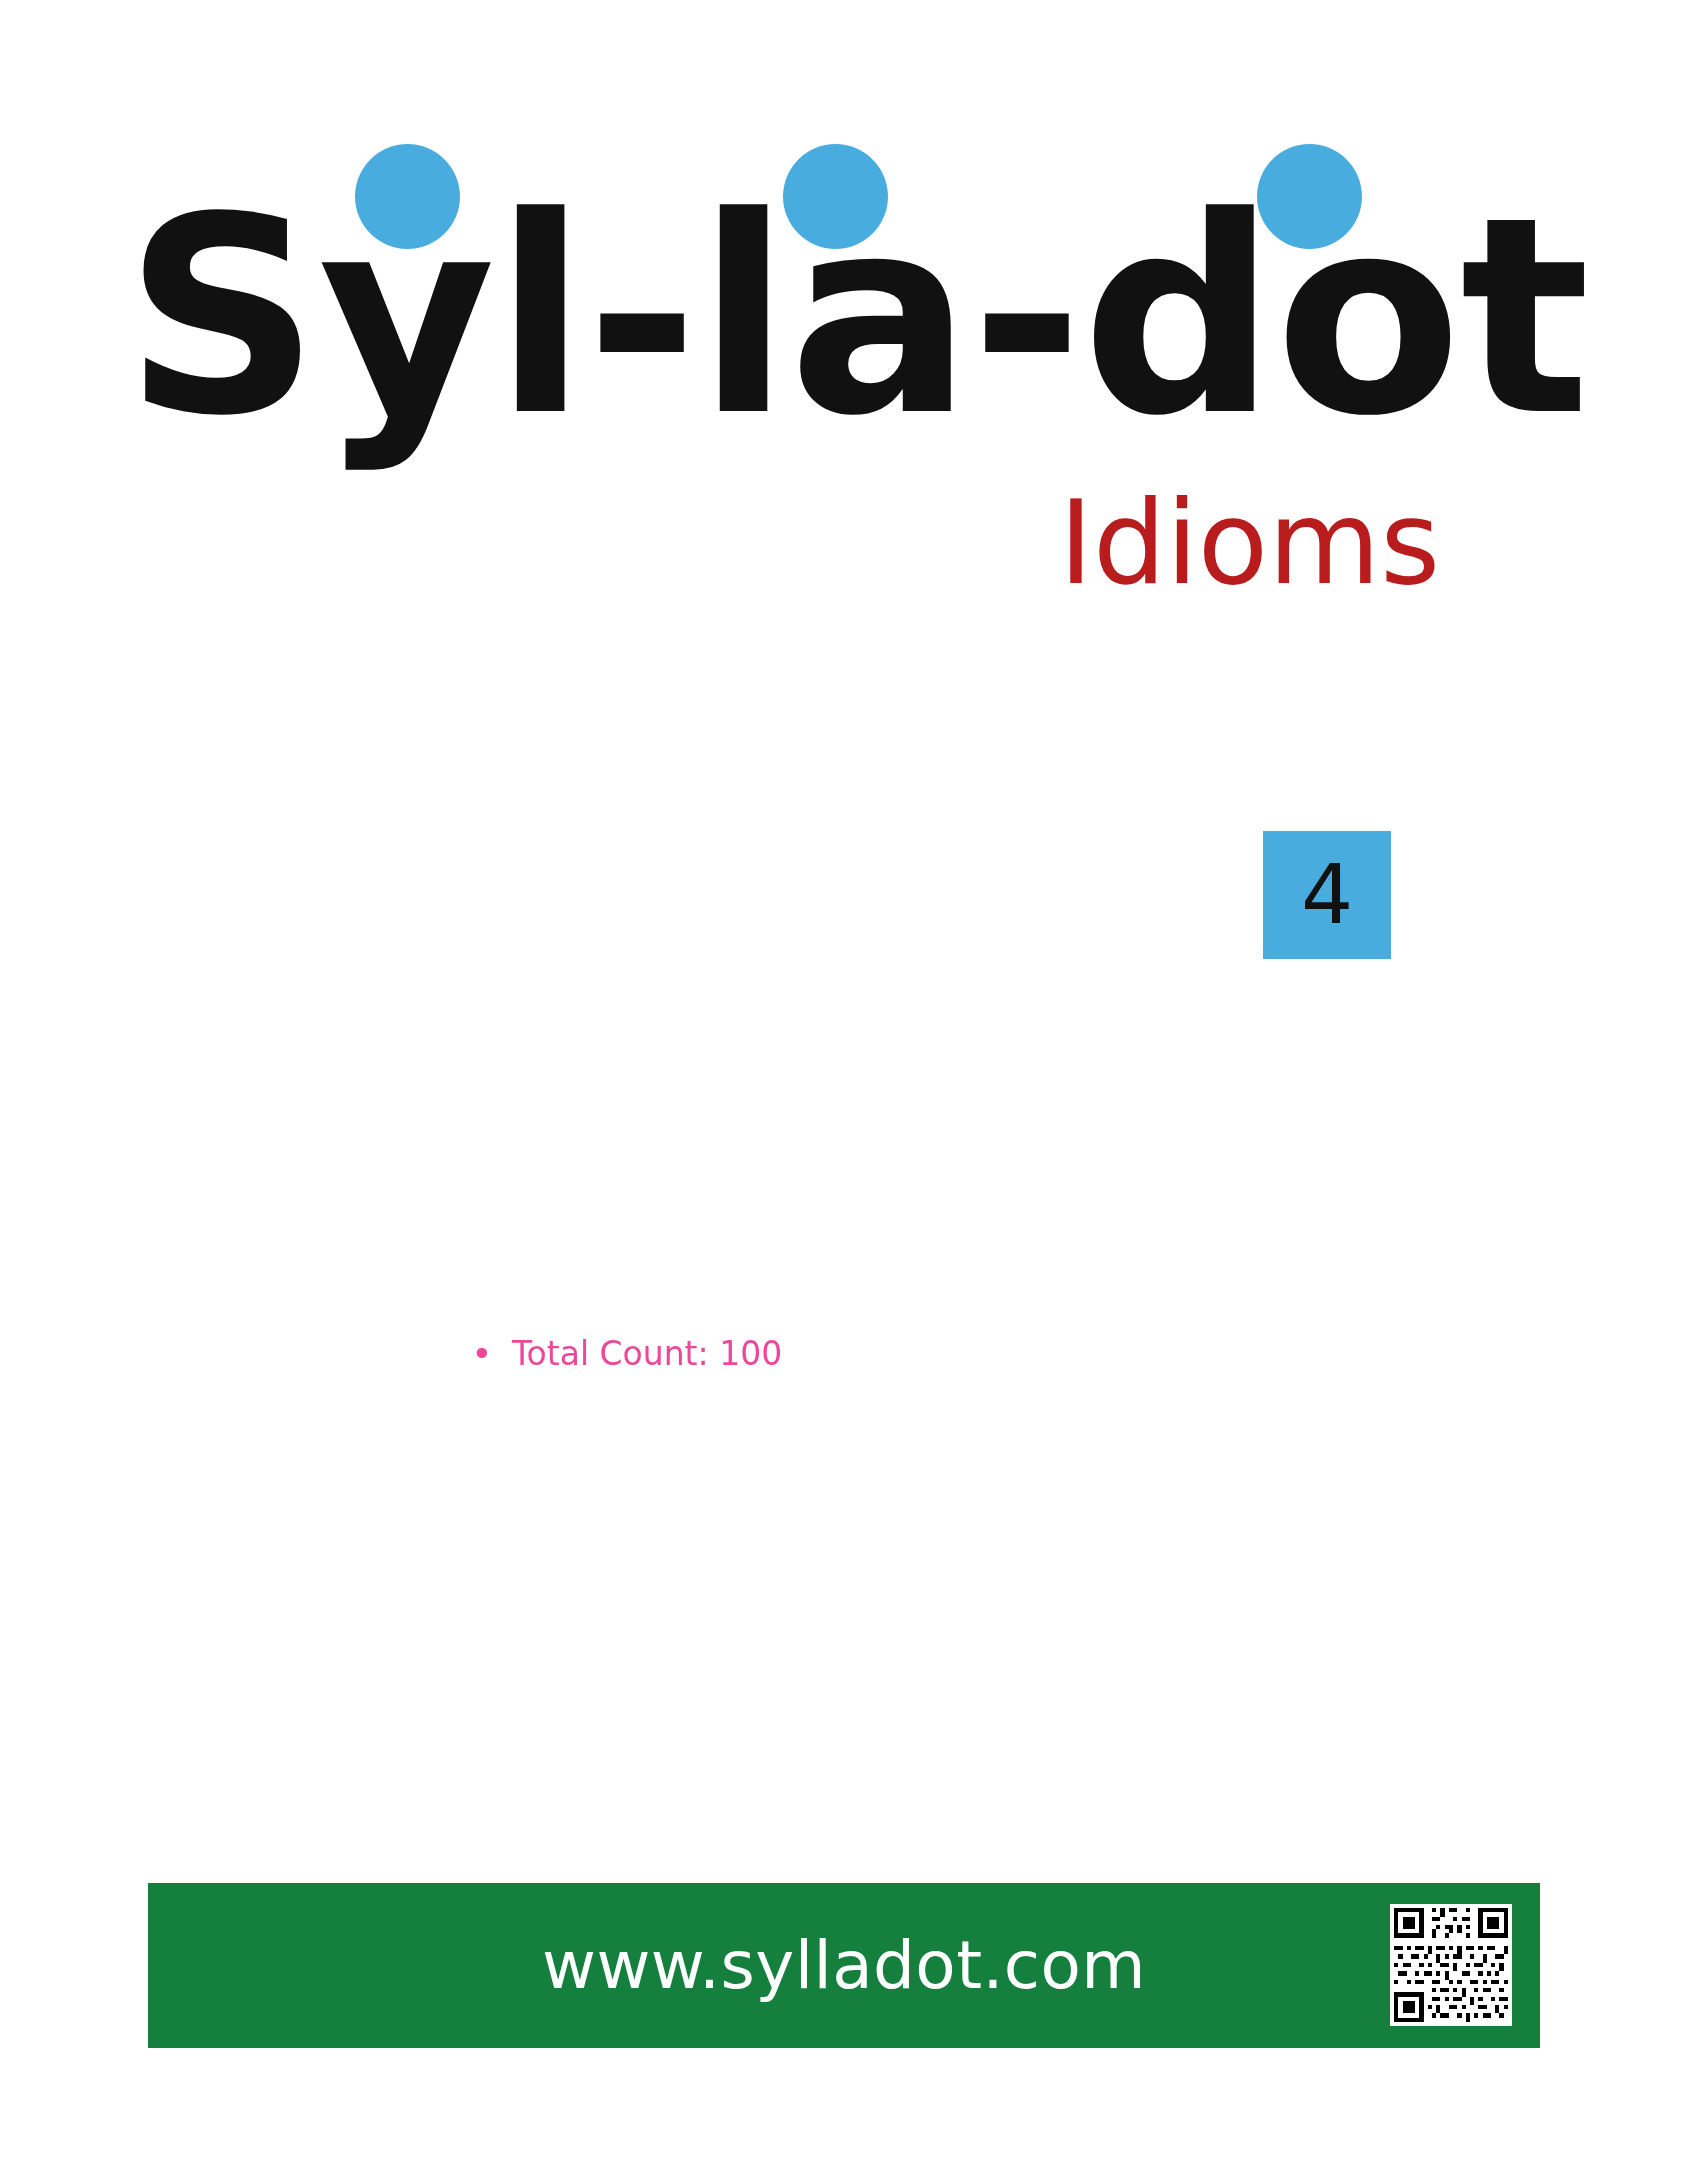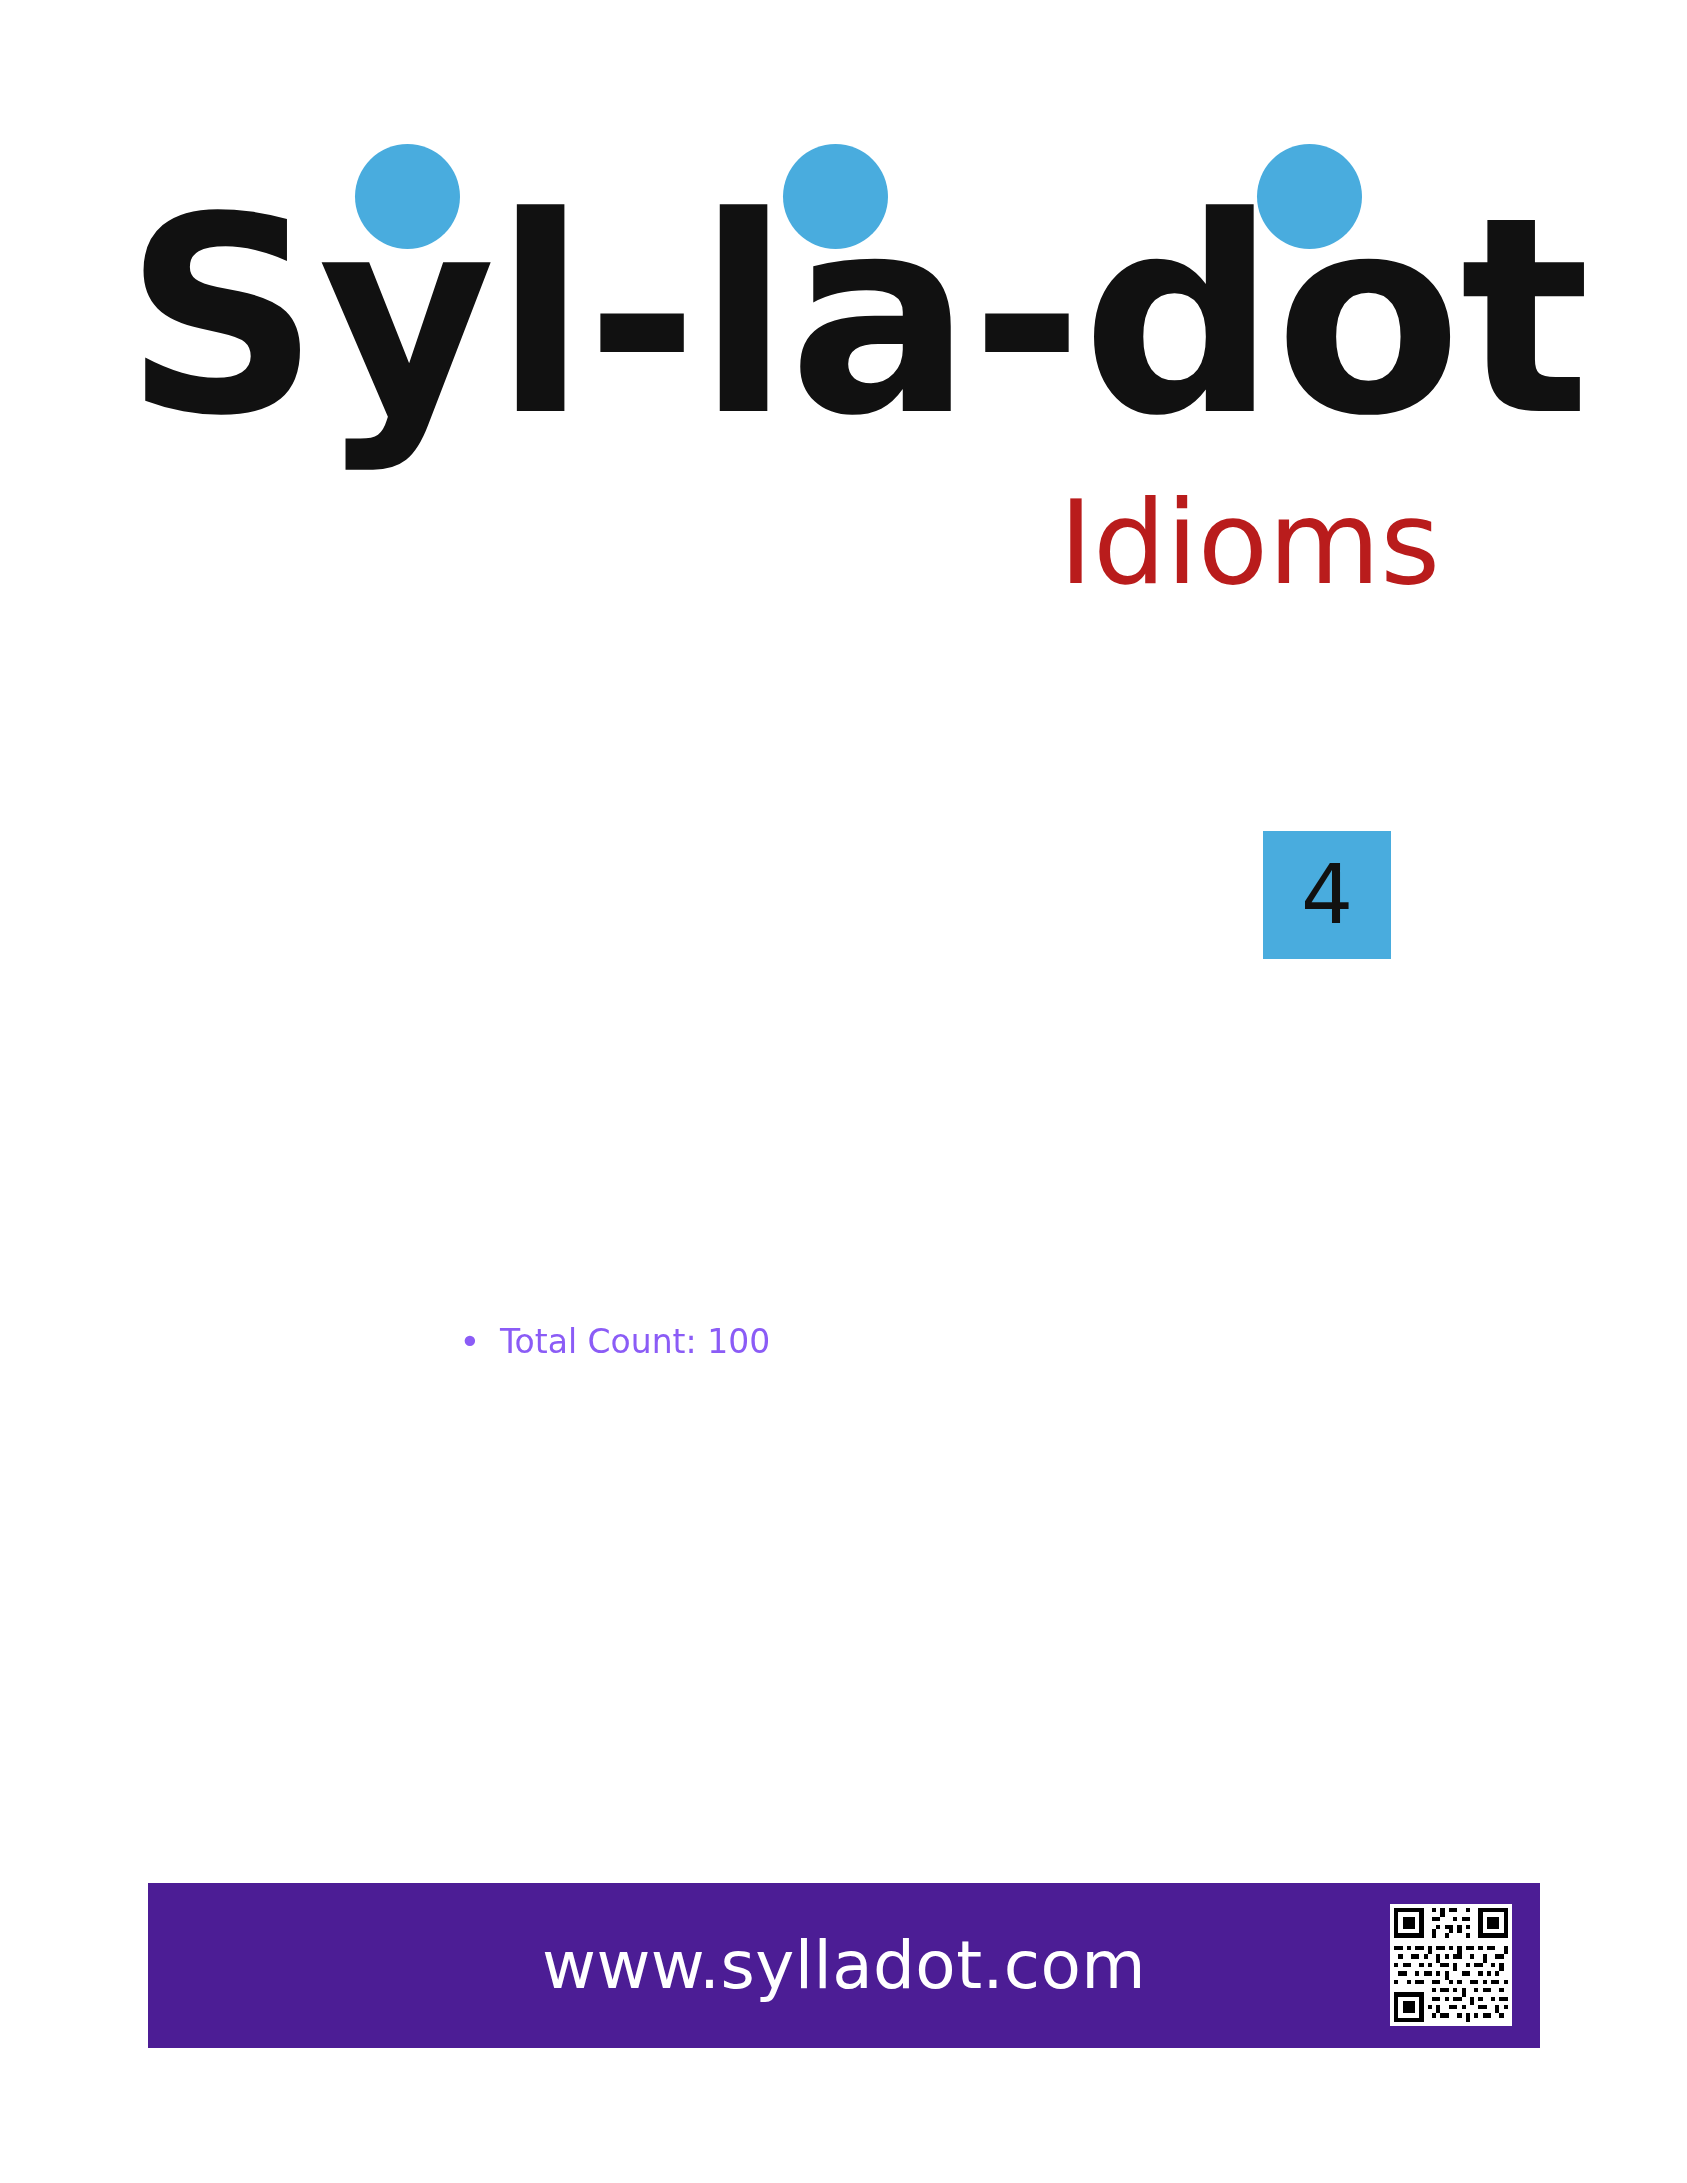--- a/index.html
+++ b/index.html
@@ -99,26 +99,26 @@
   }
   .definition .term {
     font-weight: 700;
   }
 
   .features {
     position: absolute;
     left: 451px;
     top: 1322px;
     width: 906px;
-    margin: 0;
+    margin: 12px;
     padding: 0;
     list-style: none;
     font-family: "DejaVu Sans", sans-serif;
     font-size: 33px;
-    color: #8b5cf6;
+    color: #ec4899;
   }
   .features li {
     position: relative;
     padding-left: 49px;
     margin-bottom: 20px;
     line-height: 1.2;
     white-space: nowrap;
   }
   .features li::before {
     content: "•";
@@ -129,21 +129,21 @@
     line-height: 1.2;
   }
 
   
   .footer {
     position: absolute;
     left: 148px;
     top: 1883px;
     width: 1392px;
     height: 165px;
-    background: #4c1d95;
+    background: #15803d;
     display: flex;
     align-items: center;
     justify-content: center;
   }
   .footer-url {
     font-family: "DejaVu Sans", sans-serif;
     font-size: 66px;
     color: #ffffff;
     letter-spacing: 0.4px;
   }

